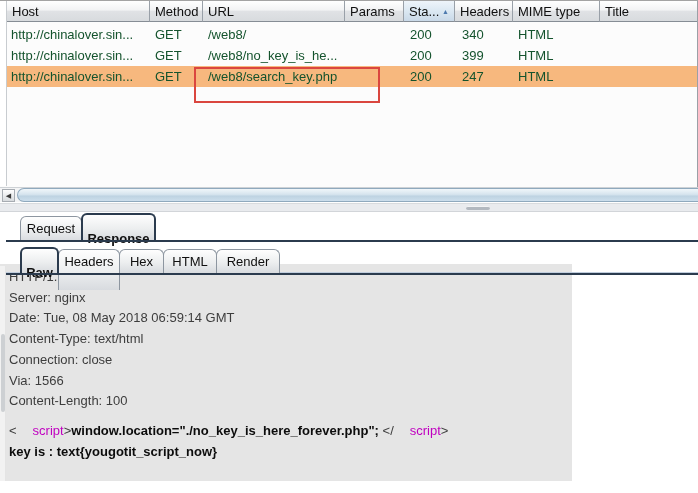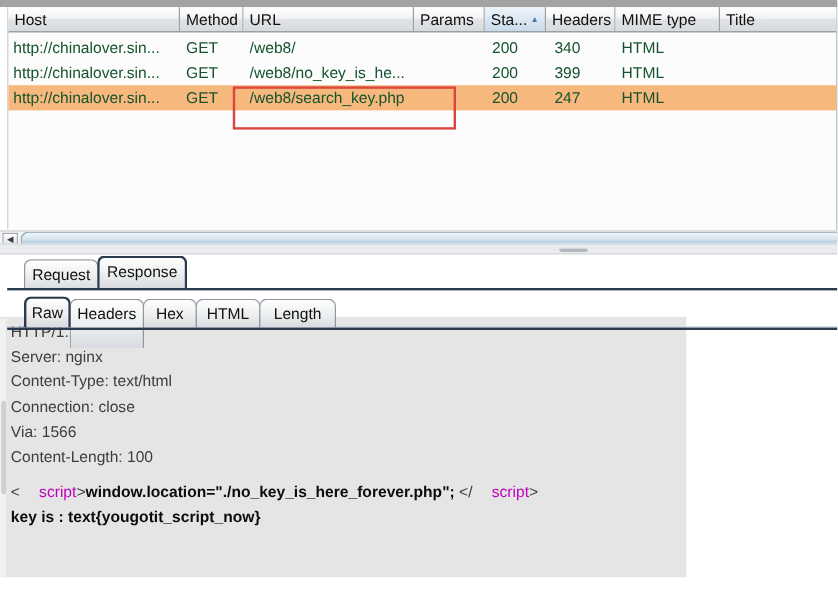--- a/index.html
+++ b/index.html
@@ -5,21 +5,21 @@
   * { margin:0; padding:0; box-sizing:border-box; }
   html,body { background:#fff; }
   .screen {
     position:relative; width:698px; height:493px;
     background:#ffffff; overflow:hidden;
     font-family:"Liberation Sans", sans-serif;
     font-size:13px; color:#1c1c1c;
   }
   
   .table-panel { position:absolute; left:0; top:0; width:698px; height:201px; background:#fcfcfc;
-    border-top:6px solid #a3a3a3; border-right:1px solid #9aa0a6; }
+    border-top:1px solid #a3a3a3; border-right:1px solid #9aa0a6; }
   .row-gutter { position:absolute; left:0; top:0; width:7px; height:185px; background:#fff;
     border-right:1px solid #c8ccd0; }
   .hcell {
     position:absolute; top:0; height:21px;
     background:linear-gradient(#ffffff 0%, #f2f3f4 45%, #e0e2e5 52%, #d8dbde 100%);
     border-right:1px solid #99a0a8; border-bottom:1px solid #868d95;
     padding:3px 0 0 5px; color:#101010; white-space:nowrap; overflow:hidden;
   }
   .hcell.sorted { background:linear-gradient(#eef4fa 0%, #dde9f3 45%, #c9d9e8 100%); }
   .sort-arrow { position:absolute; right:5px; top:7px; font-size:7px; color:var(--sort_arrow,#4d79ae); }
@@ -51,21 +51,21 @@
   .splitter { position:absolute; left:0; top:203px; width:698px; height:9px;
     background:#e9ebee; border-top:1px solid #d8dbde; border-bottom:1px solid #d2d5d9; }
   .splitter-grip { position:absolute; left:466px; top:2px; width:24px; height:4px;
     background:#b2b8bf; border-radius:2px; border-top:1px solid #f2f3f4; }
   
   .tab {
     position:absolute; border-radius:6px 6px 0 0; text-align:center; color:#101010;
     background:linear-gradient(#fefefe 0%, #eceeef 55%, #d8dbdf 100%);
     border:1px solid #8d96a0; border-bottom:none; padding-top:4px; z-index:2;
   }
-  .tab.selected { border:2px solid var(--tab_border,#2b3b4e); border-bottom:none; padding-top:4px; z-index:3; }
+  .tab.selected { border:2px solid var(--tab_border,#2b3b4e); border-bottom:none; padding-top:16px; z-index:3;font-weight:bold; }
   .tab-request  { left:20px; top:216px; width:62px; height:25px; }
   .tab-response { left:81px; top:213px; width:75px; height:27px; }
   .mainline { position:absolute; left:6px; top:240px; width:692px; height:2px;
     background:var(--tab_border,#2b3b4e); z-index:4; }
   .tab-raw     { left:20px;  top:247px; width:39px; height:26px; }
   .tab-headers { left:58px;  top:249px; width:62px; height:41px; }
   .tab-hex     { left:119px; top:249px; width:45px; height:24px; }
   .tab-html    { left:163px; top:249px; width:54px; height:24px; }
   .tab-render  { left:216px; top:249px; width:64px; height:24px; }
   .subline-blue { position:absolute; left:6px; top:272px; width:692px; height:1px; background:#c0cddd; z-index:1; }
@@ -152,31 +152,32 @@
   </div>
 
   <div class="tab tab-request">Request</div>
   <div class="tab selected tab-response">Response</div>
   <div class="mainline"></div>
 
   <div class="tab selected tab-raw">Raw</div>
   <div class="tab tab-headers">Headers</div>
   <div class="tab tab-hex">Hex</div>
   <div class="tab tab-html">HTML</div>
-  <div class="tab tab-render">Length</div>
+  <div class="tab tab-render">Render</div>
   <div class="subline-blue"></div>
   <div class="subline"></div>
 
   <div class="response-area">
     <div class="vtrack">
       <div class="vthumb"></div>
     </div>
     <div class="resp-text">
       <div>HTTP/1.1 200 OK</div>
       <div>Server: nginx</div>
+      <div>Date: Tue, 08 May 2018 06:59:14 GMT</div>
       <div>Content-Type: text/html</div>
       <div>Connection: close</div>
       <div>Via: 1566</div>
       <div>Content-Length: 100</div>
       <div class="blank"></div>
       <div class="code-line"><span>&lt;</span><span class="tagname">script</span><span>&gt;</span><span class="bold-black">window.location="./no_key_is_here_forever.php"; </span><span>&lt;/</span><span class="tagname">script</span><span>&gt;</span></div>
       <div class="bold-black">key is : text{yougotit_script_now}</div>
     </div>
   </div>
 

